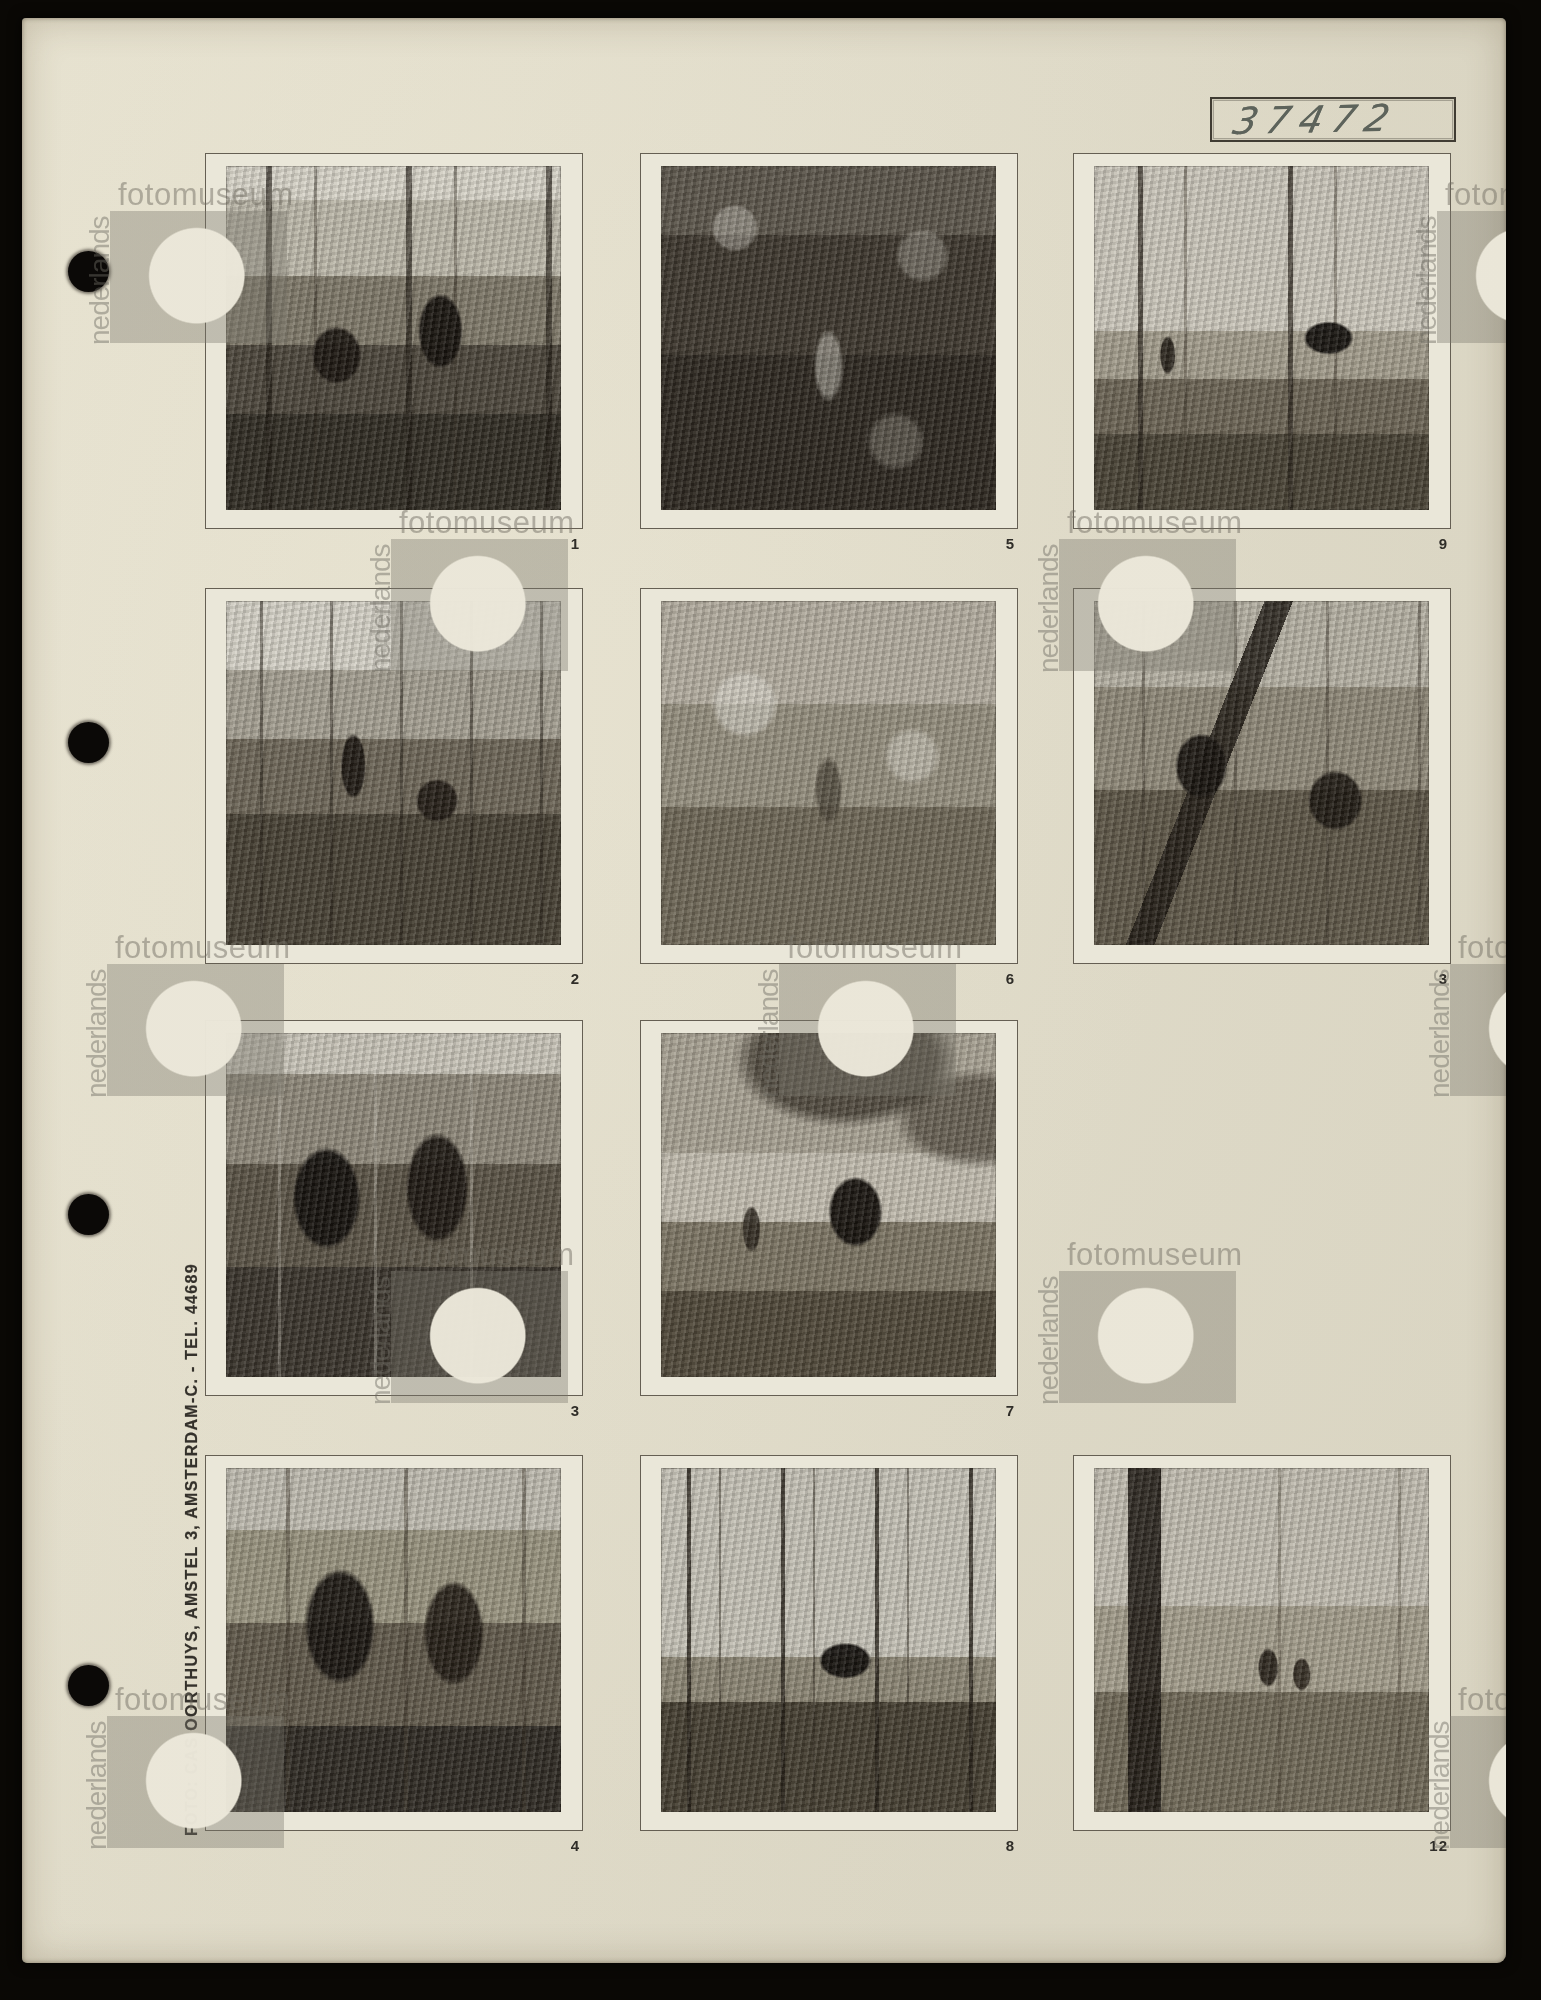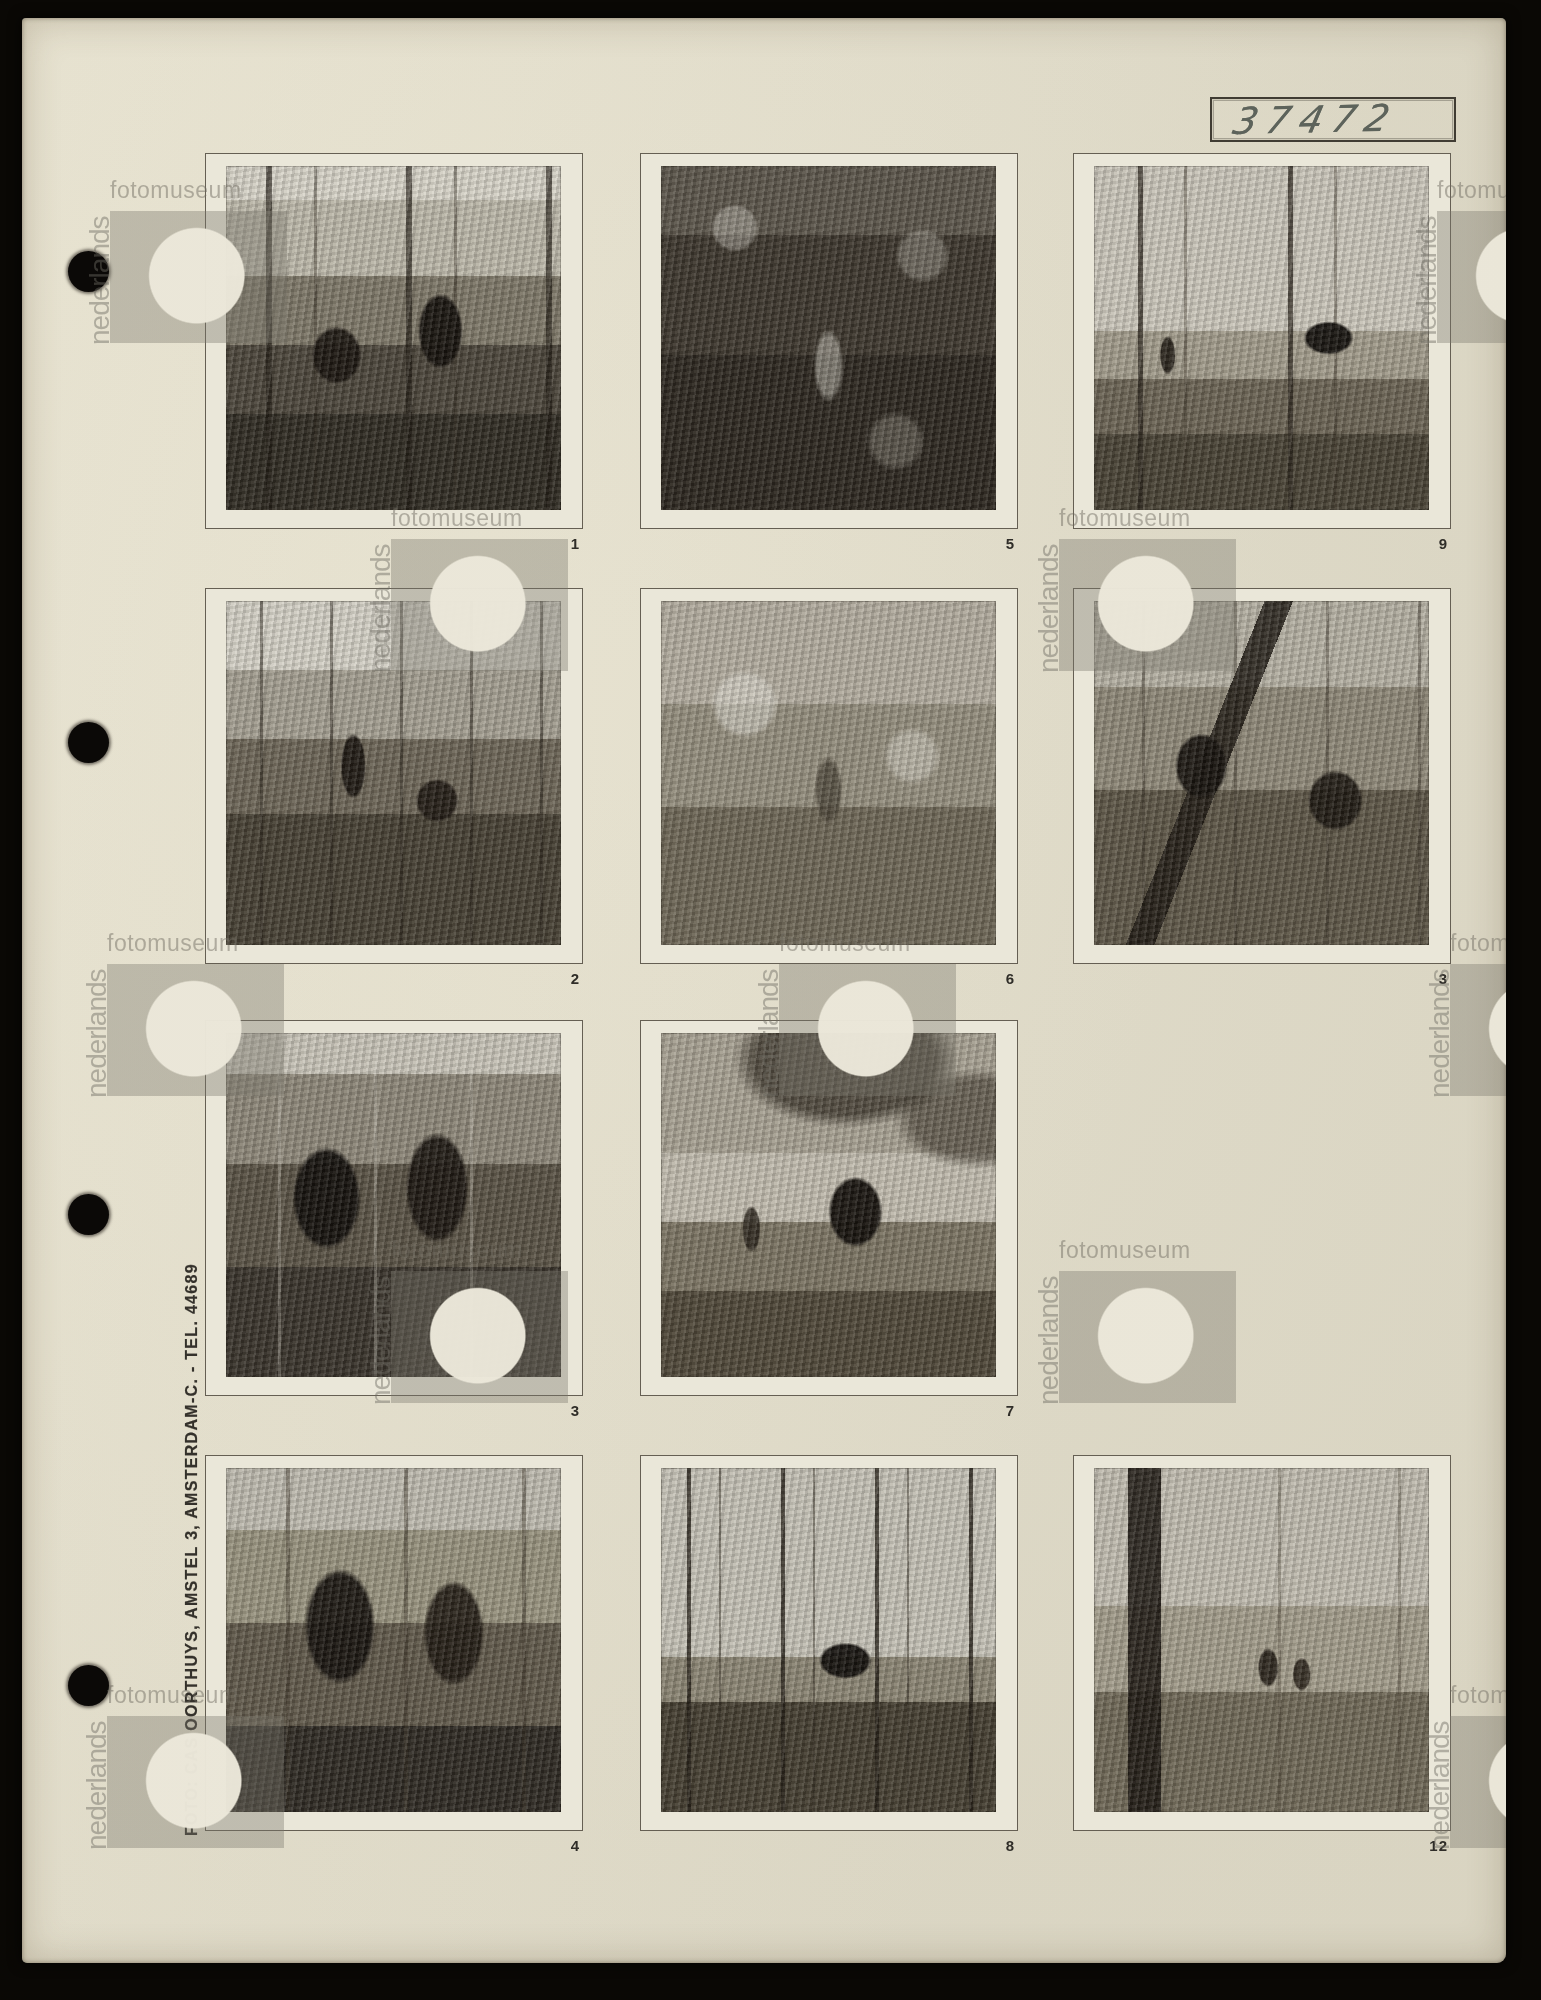--- a/index.html
+++ b/index.html
@@ -120,21 +120,21 @@
     linear-gradient(180deg,#b9b5a8 0 20%,#948e7d 20% 48%,#635c4c 48% 80%,#453f33 80% 100%);}
   .ph12{background-image:
     linear-gradient(90deg, rgba(0,0,0,0) 0 10%, rgba(25,20,15,.88) 10% 20%, rgba(0,0,0,0) 20%),
     radial-gradient(ellipse 16px 30px at 52% 58%, rgba(30,24,17,.88) 0 55%, rgba(0,0,0,0) 65%),
     radial-gradient(ellipse 14px 26px at 62% 60%, rgba(35,28,20,.85) 0 55%, rgba(0,0,0,0) 65%),
     repeating-linear-gradient(90deg, rgba(0,0,0,0) 0 64px, rgba(70,62,48,.35) 64px 67px, rgba(0,0,0,0) 67px 120px),
     linear-gradient(180deg,#c2beb2 0 40%,#a39d8c 40% 65%,#6f6857 65% 100%);}
 
   
   .wm{position:absolute;width:210px;height:175px;pointer-events:none;}
-  .wm-f{position:absolute;left:25px;top:-6px;font-size:23px;line-height:1;
+  .wm-f{position:absolute;left:33px;top:-6px;font-size:31px;line-height:1;
         letter-spacing:.5px;color:rgba(110,107,97,.48);white-space:nowrap;text-align:right;}
   .wm-v{position:absolute;left:1px;top:160px;transform:rotate(-90deg);transform-origin:0 0;
         font-size:28px;line-height:1;letter-spacing:-1px;color:rgba(110,107,97,.46);white-space:nowrap;}
   .wm-sq{position:absolute;left:25px;top:26px;width:177px;height:132px;
         background:
           radial-gradient(circle at 49% 49%, rgba(236,232,218,.97) 0 47px, rgba(236,232,218,0) 48.5px),
           linear-gradient(rgba(122,119,108,.38), rgba(122,119,108,.38));}
   
   .wmp1{left:63px;top:167px}   .wmp2{left:1390px;top:167px}
   .wmp3{left:344px;top:495px}  .wmp4{left:1012px;top:495px}

